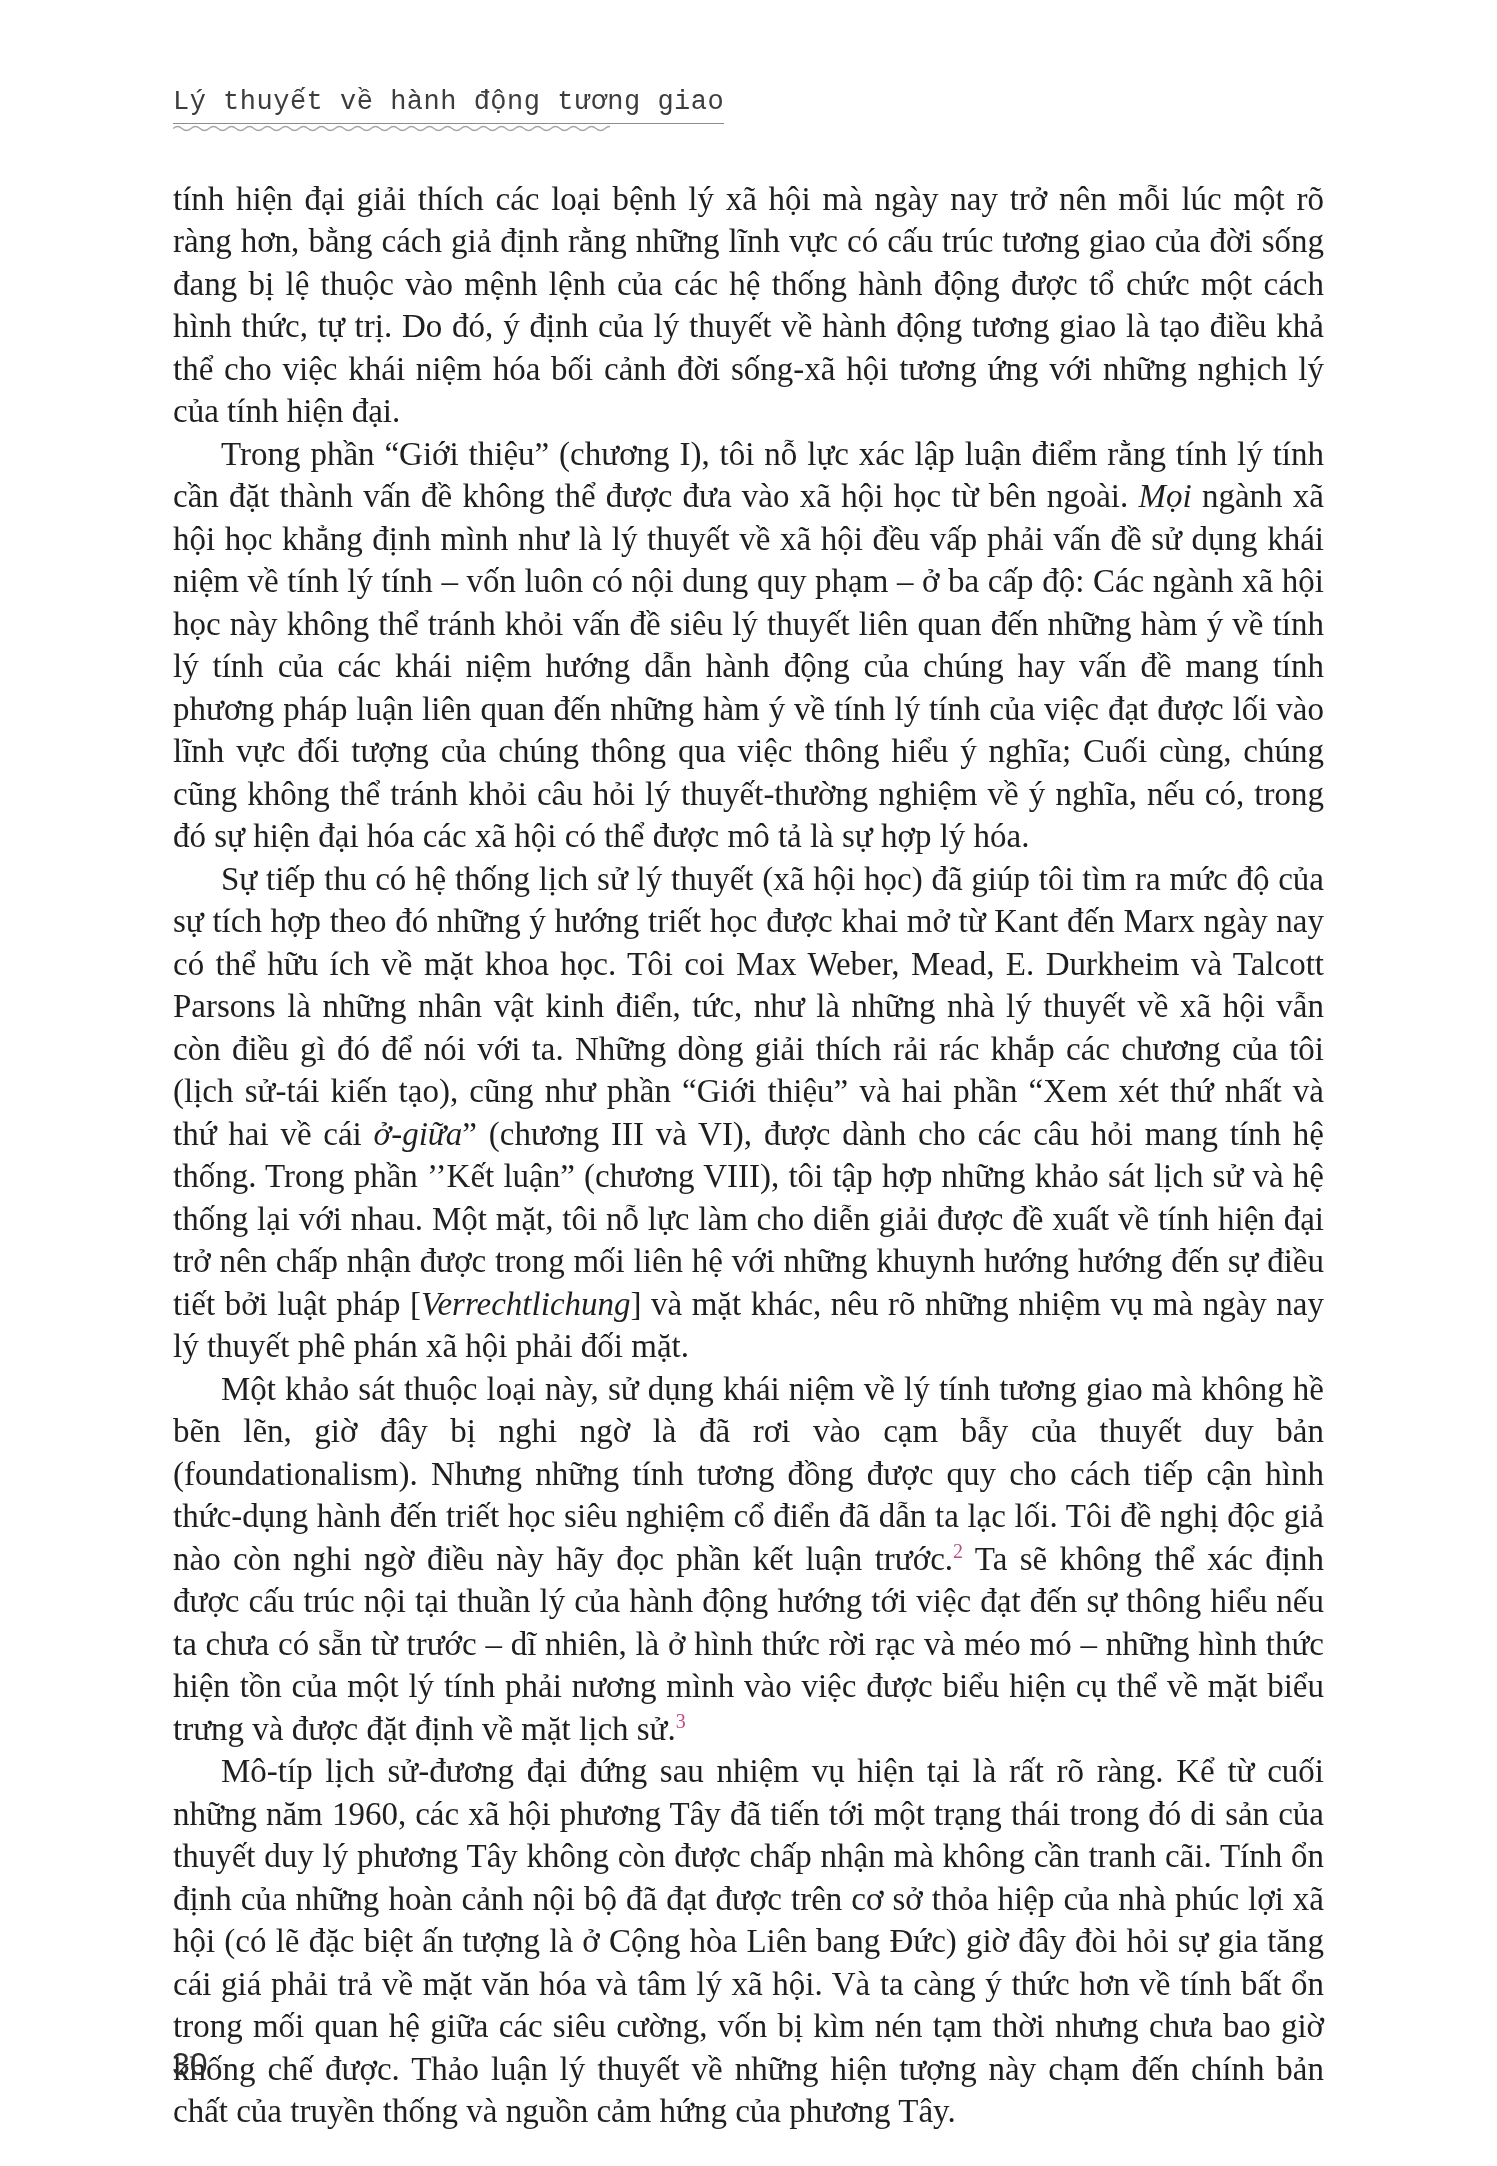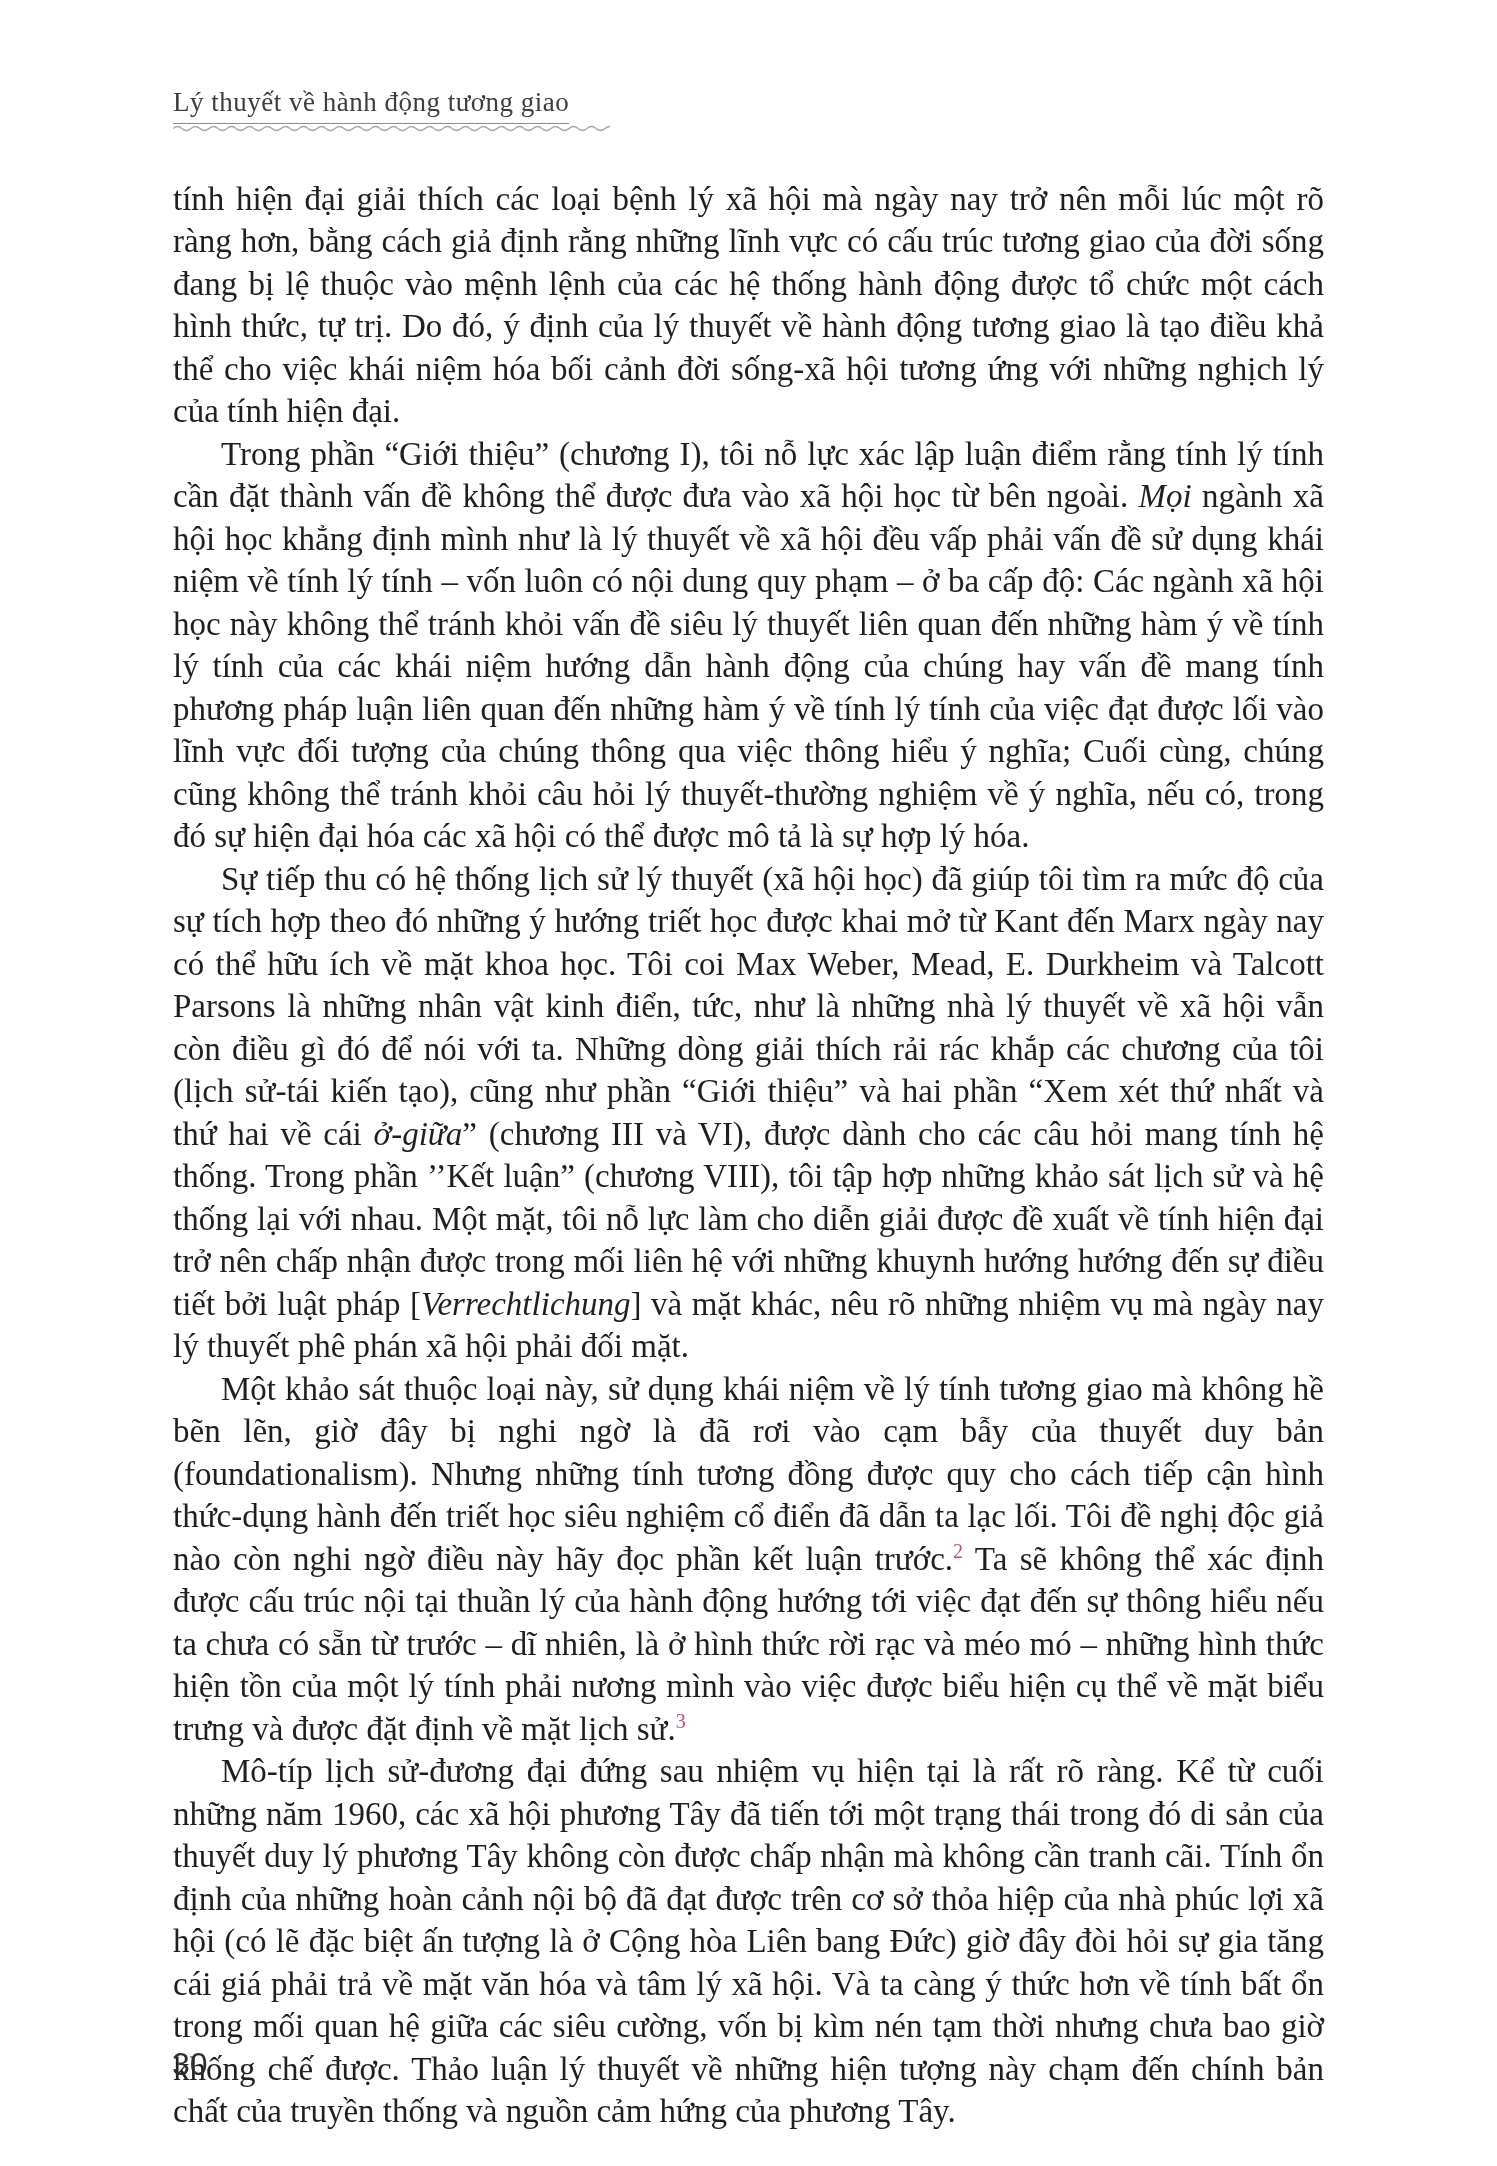--- a/index.html
+++ b/index.html
@@ -19,21 +19,21 @@
     box-sizing: border-box;
     padding: 88px 173px 0 173px;
     background: #ffffff;
   }
   .running-header {
     display: inline-block;
     margin: 0 0 46px 0;
   }
   .running-header-text {
     display: inline-block;
-    font-family: Liberation Serif, serif;
+    font-family: Liberation Mono, monospace;
     font-size: 27px;
     line-height: 1.1;
     letter-spacing: 0.5px;
     color: #3d3d3d;
     border-bottom: 1.5px solid #8c8c8c;
     padding-bottom: 5px;
   }
   .header-wave {
     display: block;
     margin-top: 1px;

